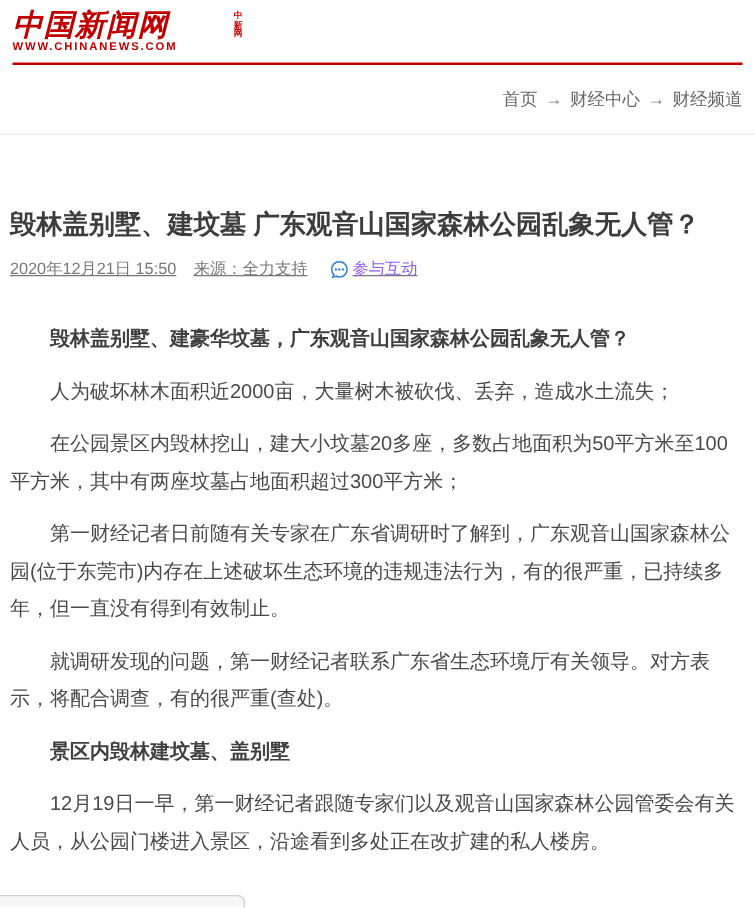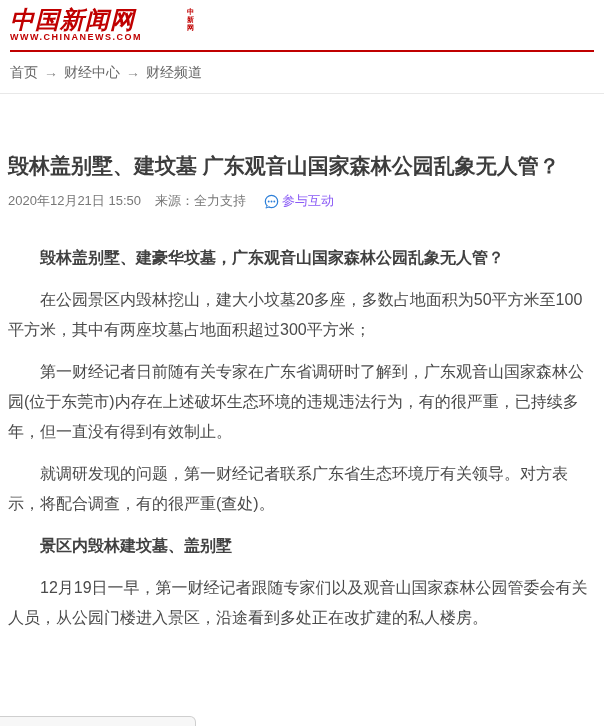--- a/index.html
+++ b/index.html
@@ -6,21 +6,21 @@
   html, body {
     width: 604px; height: 726px;
     background: #ffffff;
     font-family: "Liberation Sans", "DejaVu Sans", sans-serif;
     overflow: hidden;
     position: relative;
   }
 
   
   .site-header { padding: 8px 10px 0 10px; }
-  .brand-row { display: flex; align-items: center; gap: 48px; }
+  .brand-row { display: flex; align-items: flex-end; gap: 48px; }
   .logo-text {
     font-family: "DejaVu Serif", "Liberation Serif", serif;
     font-weight: bold;
     font-style: italic;
     font-size: 24px;
     color: #c00000;
     letter-spacing: 1px;
     line-height: 1;
   }
   .logo-seal {
@@ -38,23 +38,23 @@
     font-weight: bold;
     letter-spacing: 1.5px;
     margin-top: 0;
   }
   .red-rule {
     height: 2px; background: #c00000; margin-top: 8px;
   }
 
   
   .crumb-row {
-    display: flex; align-items: center; justify-content: flex-start;
+    display: flex; align-items: center; justify-content: flex-end;
     padding: 0 10px;
-    height: 42px;
+    height: 56px;
     border-bottom: 1px solid #e8e8e8;
   }
   .breadcrumb { font-size: 14px; color: #666666; }
   .breadcrumb a { color: #666666; text-decoration: none; cursor: pointer; }
   .crumb-sep { margin: 0 6px; color: #888888; }
   .fontsize { display: flex; align-items: center; font-size: 14px; color: #555555; }
   .fontsize .fs-label { margin-right: 6px; }
   .fs-opt {
     display: inline-flex; align-items: center; justify-content: center;
     width: 24px; height: 24px; margin: 0 2px;
@@ -70,21 +70,21 @@
   .article-title {
     font-size: 21px;
     font-weight: bold;
     color: #3d3d3d;
     line-height: 1.4;
     margin-top: 43px;
   }
   .meta-row {
     display: flex; align-items: flex-end;
     margin-top: 12px;
-    font-size: 13px; color: #777777;
+    font-size: 13px; color: #777777; text-decoration: underline;
   }
   .meta-date { margin-right: 14px; }
   .meta-source { margin-right: 18px; }
   .interact-link {
     display: inline-flex; align-items: center;
     color: #8b5cf6; font-size: 13px; text-decoration: none; cursor: pointer;
   }
   .bubble-icon {
     display: inline-flex; align-items: center; justify-content: center;
     width: 15px; height: 15px; margin-right: 3px;
@@ -146,20 +146,21 @@
           <circle cx="11" cy="8" r="1" fill="#2d7fd8"></circle>
         </svg>
       </span>
       <span>参与互动</span>
     </a>
   </div>
 </div>
 
 <div class="article-body">
     <p class="bold">毁林盖别墅、建豪华坟墓，广东观音山国家森林公园乱象无人管？</p>
+    <p>人为破坏林木面积近2000亩，大量树木被砍伐、丢弃，造成水土流失；</p>
     <p>在公园景区内毁林挖山，建大小坟墓20多座，多数占地面积为50平方米至100平方米，其中有两座坟墓占地面积超过300平方米；</p>
     <p>第一财经记者日前随有关专家在广东省调研时了解到，广东观音山国家森林公园(位于东莞市)内存在上述破坏生态环境的违规违法行为，有的很严重，已持续多年，但一直没有得到有效制止。</p>
     <p>就调研发现的问题，第一财经记者联系广东省生态环境厅有关领导。对方表示，将配合调查，有的很严重(查处)。</p>
     <p class="bold">景区内毁林建坟墓、盖别墅</p>
     <p>12月19日一早，第一财经记者跟随专家们以及观音山国家森林公园管委会有关人员，从公园门楼进入景区，沿途看到多处正在改扩建的私人楼房。</p>
   </div>
 
 <div class="status-tooltip"></div>
 
 </body></html>

